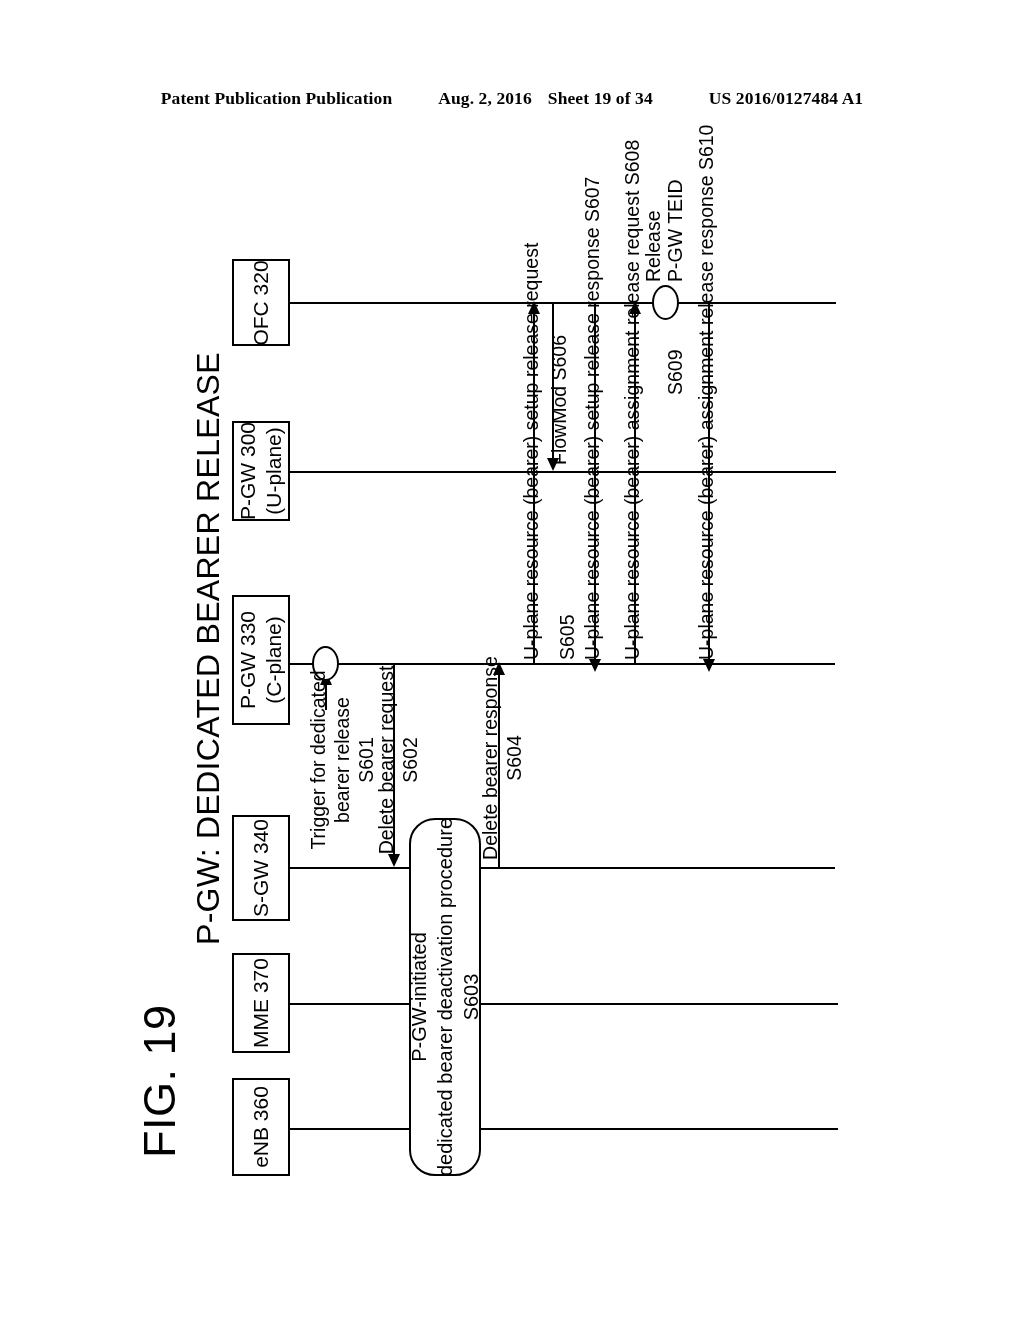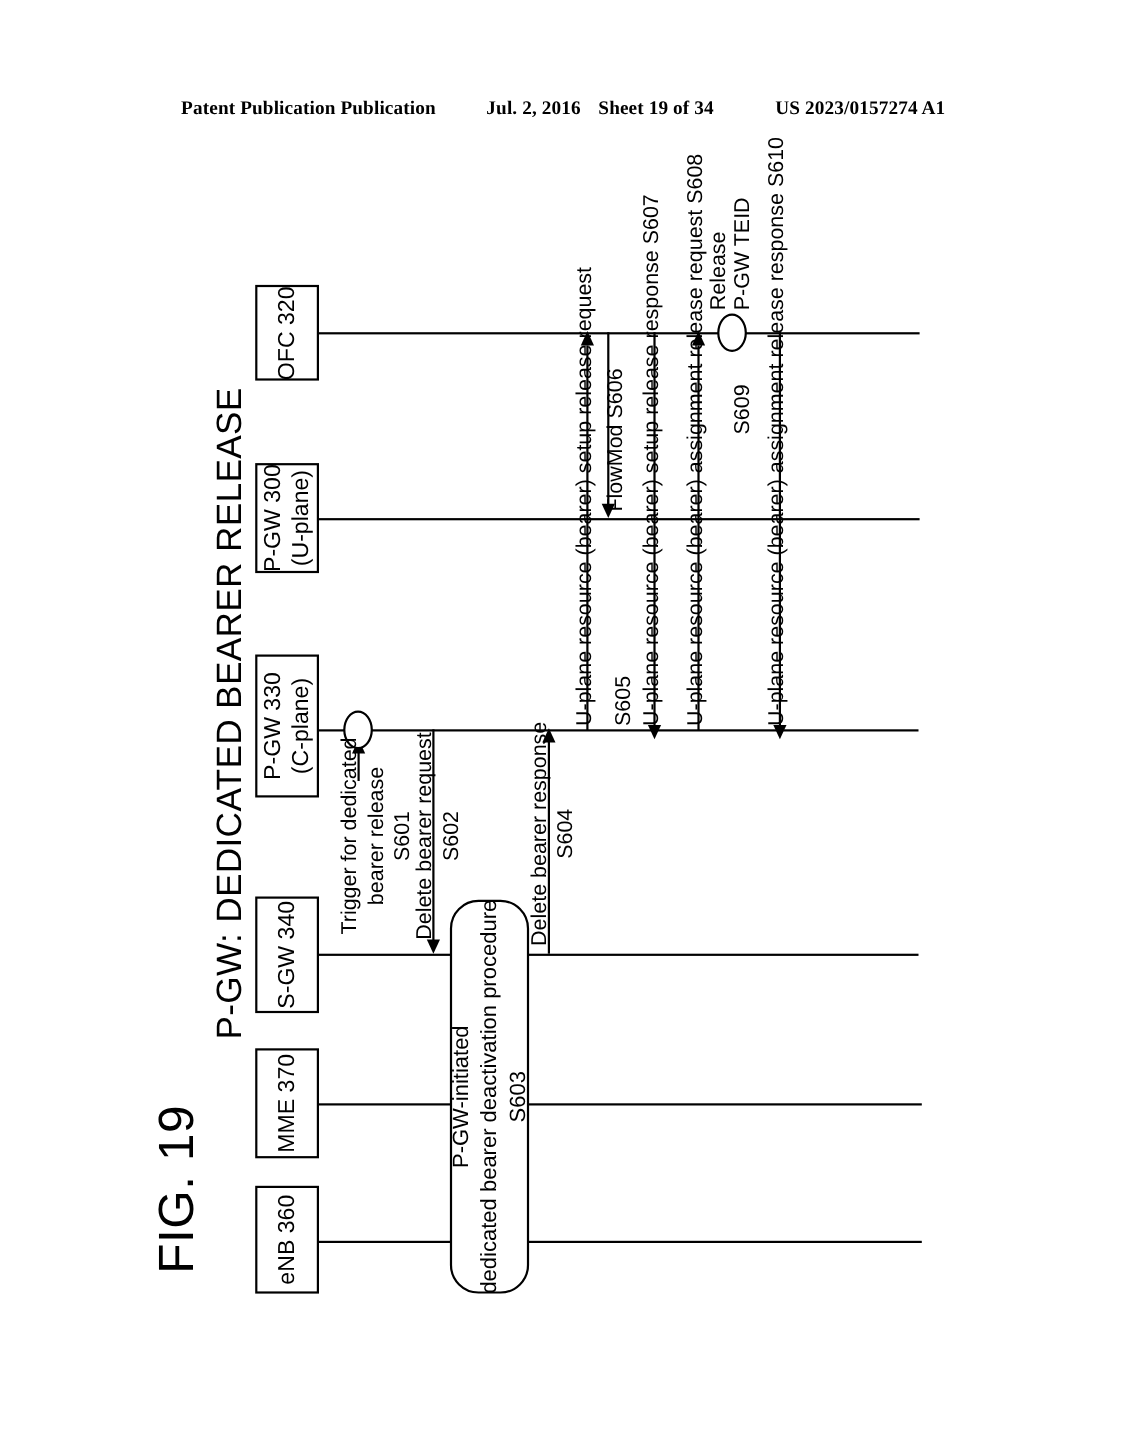--- a/index.html
+++ b/index.html
@@ -133,21 +133,21 @@
     white-space: nowrap;
     text-align: center;
     font-size: 20px;
     line-height: 1.3;
   }
 </style>
 </head>
 <body>
 
 <div id="page-header">
-  <span class="hdr-pub">Patent Publication Publication</span><span class="hdr-date">Jul. 2, 2016</span><span class="hdr-sheet">Sheet 19 of 34</span><span class="hdr-num">US 2023/0157274 A1</span>
+  <span class="hdr-pub">Patent Publication Publication</span><span class="hdr-date">Aug. 2, 2016</span><span class="hdr-sheet">Sheet 19 of 34</span><span class="hdr-num">US 2016/0127484 A1</span>
 </div>
 
 <div id="figure-canvas">
 
   <div class="rot" id="fig-number" style="left:137px; top:1158px; transform: rotate(-90deg);">FIG. 19</div>
 
   <div class="rot" id="fig-title" style="left:192px; top:945px; transform: rotate(-90deg);">P-GW: DEDICATED BEARER RELEASE</div>
 
   <div class="node-box" style="left:232px; top:259px; width:58px; height:87px;">
     <div class="node-label">OFC 320</div>

